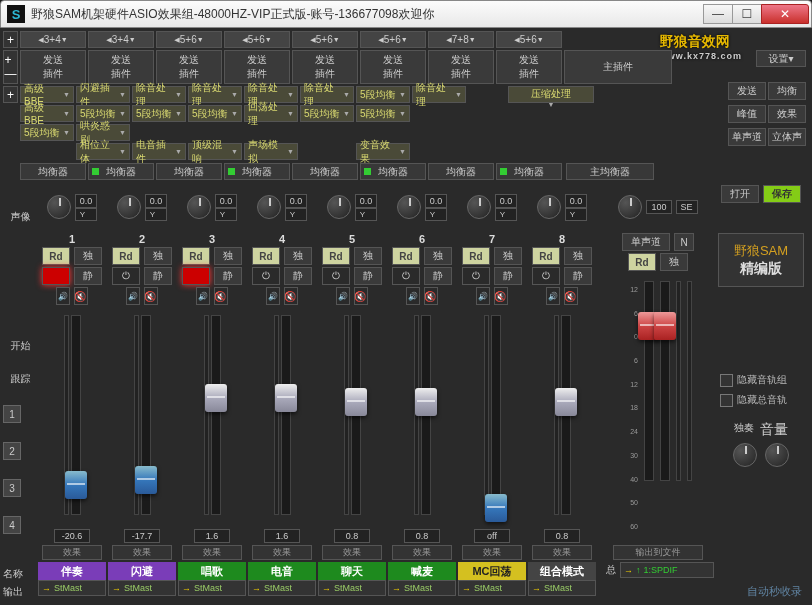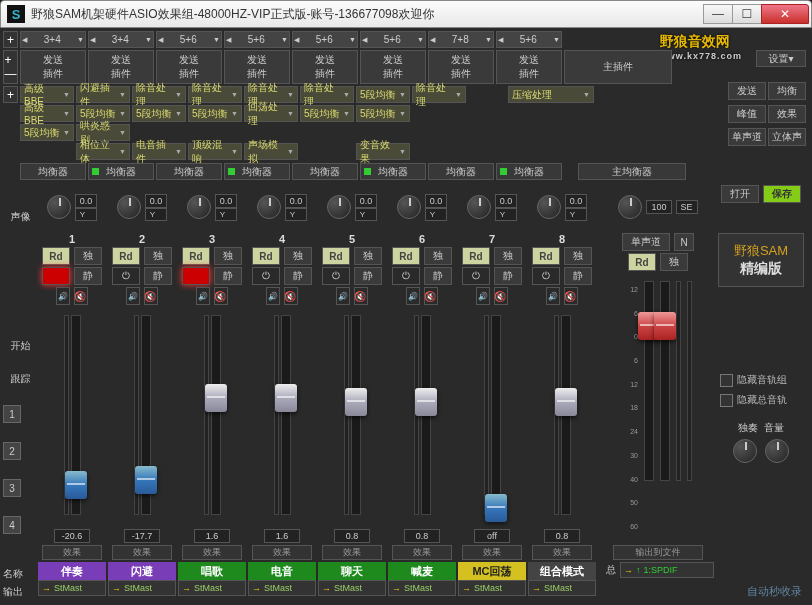--- a/index.html
+++ b/index.html
@@ -11,21 +11,21 @@
 .winbtn{width:30px;height:20px;display:flex;align-items:center;justify-content:center;font-size:12px;border:1px solid #999;background:linear-gradient(#f8f8f8,#dcdcdc);color:#444;margin-left:-1px}
 .winbtn.cl{width:48px;background:linear-gradient(#e78,#c9302c);color:#fff;border-color:#a22;border-radius:0 3px 0 0}
 .app{background:#2a2a2a;height:577px;padding:3px;position:relative}
 .logo{position:absolute;right:70px;top:5px;color:#e6b800;font-size:14px;font-weight:bold;text-shadow:0 0 3px #000}
 .logo .url{font-size:9px;color:#ccc;display:block;letter-spacing:1px}
 .settings-btn{position:absolute;right:6px;top:22px;width:50px;height:17px;background:#3a3a3a;border:1px solid #555;color:#ccc;font-size:10px;display:flex;align-items:center;justify-content:center}
 .row{display:flex;margin-bottom:2px}
 .cell{background:#3a3a3a;border:1px solid #555;font-size:10px;color:#ccc;height:17px;display:flex;align-items:center;justify-content:center;margin-right:2px;position:relative}
 .pm{width:15px;background:#333;color:#fff;font-size:12px;flex-direction:column}
 .pm2{width:15px;height:34px}
-.hdr{width:66px;background:#444;justify-content:space-between;padding:0 1px}
+.hdr{width:66px;background:#444;padding:0 1px}
 .hdr .tri{font-size:7px}
 .send{width:66px;flex-direction:column;height:34px;line-height:14px}
 .send span{display:block}
 .fx{width:54px;background:#4a4a38;color:#d8d870;justify-content:space-between;padding:0 3px}
 .fx .tri{font-size:7px;color:#aaa}
 .fx.master{width:86px}
 .eqhdr{width:66px;background:#383838}
 .eqhdr.on::before{content:"";width:7px;height:7px;background:#3c3;position:absolute;left:3px}
 .rside{position:absolute;right:6px;top:52px}
 .rbtn{width:38px;height:18px;background:#3a3a3a;border:1px solid #555;color:#ccc;font-size:10px;display:inline-flex;align-items:center;justify-content:center;margin:0 0 3px 2px}
@@ -197,21 +197,21 @@
           <span class="tri">▼</span>
         </div>
         <div class="cell fx">
           <span>5段均衡</span>
           <span class="tri">▼</span>
         </div>
         <div class="cell fx">
           <span>除音处理</span>
           <span class="tri">▼</span>
         </div>
-        <div class="cell fx master" style="margin-left: 40px;">
+        <div class="cell fx master" style="margin-left: 40px; flex-direction: column;">
           <span>压缩处理</span>
           <span class="tri">▼</span>
         </div>
       </div>
       <div class="row">
         <div class="cell pm" style="visibility: hidden;"></div>
         <div class="cell fx">
           <span>高级BBE</span>
           <span class="tri">▼</span>
         </div>
@@ -288,21 +288,21 @@
  <div class="row" id="eq-row" style="margin-top:3px">
   <div style="width:17px"></div>
  <div class="cell eqhdr">均衡器</div>
       <div class="cell eqhdr on">均衡器</div>
       <div class="cell eqhdr">均衡器</div>
       <div class="cell eqhdr on">均衡器</div>
       <div class="cell eqhdr">均衡器</div>
       <div class="cell eqhdr on">均衡器</div>
       <div class="cell eqhdr">均衡器</div>
       <div class="cell eqhdr on">均衡器</div>
-      <div class="cell eqhdr" style="width: 108px; margin-left: 14px;">主均衡器</div>
+      <div class="cell eqhdr" style="width: 88px; margin-left: 2px;">主均衡器</div>
     </div>
 
  <div class="rside" id="rside">
       <div><div class="rbtn">发送</div><div class="rbtn">均衡</div></div>
       <div><div class="rbtn">峰值</div><div class="rbtn">效果</div></div>
       <div><div class="rbtn">单声道</div><div class="rbtn">立体声</div></div>
     </div>
 
  <div class="strips">
   <div class="leftcol">
@@ -633,21 +633,21 @@
    <div style="height:70px"></div>
    <div class="chk">
           <span>隐藏音轨组</span>
         </div>
    <div class="chk">
           <span>隐藏总音轨</span>
         </div>
    <div class="botrow">
     <div style="display:flex;gap:6px;justify-content:center;margin-bottom:4px">
      <span style="color:#ccc;font-size:10px">独奏</span>
-     <span style="color:#ccc;font-size:10px">音量</span>
+     <span style="color:#ccc;font-size:14px">音量</span>
     </div>
     <div style="display:flex;gap:8px;justify-content:center">
      <div class="knob"></div>
      <div class="knob"></div>
     </div>
    </div>
   </div>
  </div>
 
  <div class="labels" style="bottom:24px">名称</div>

